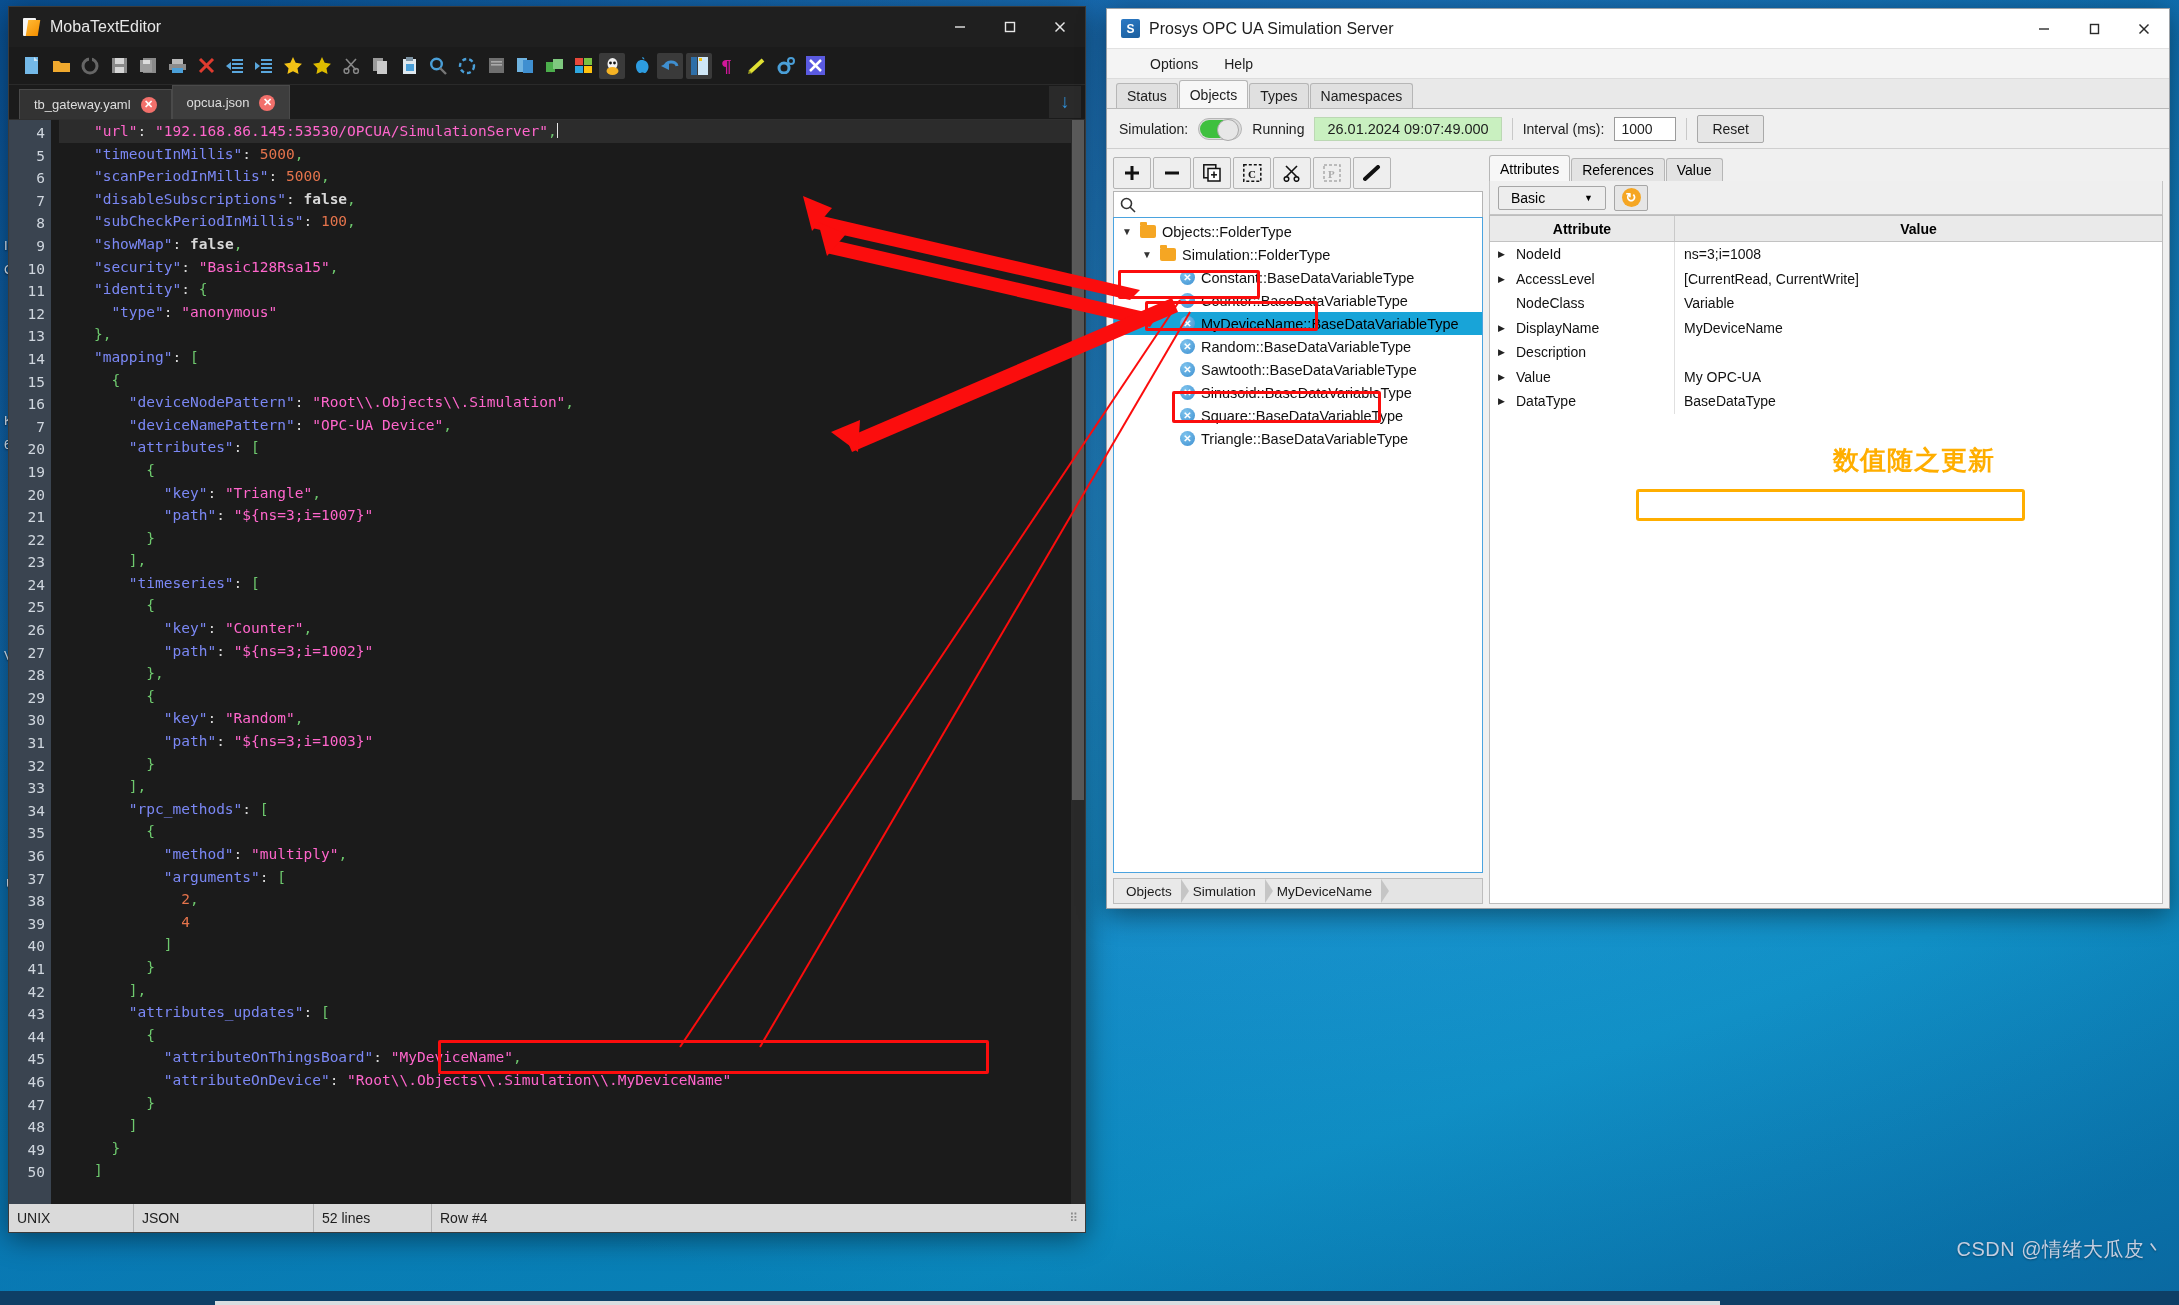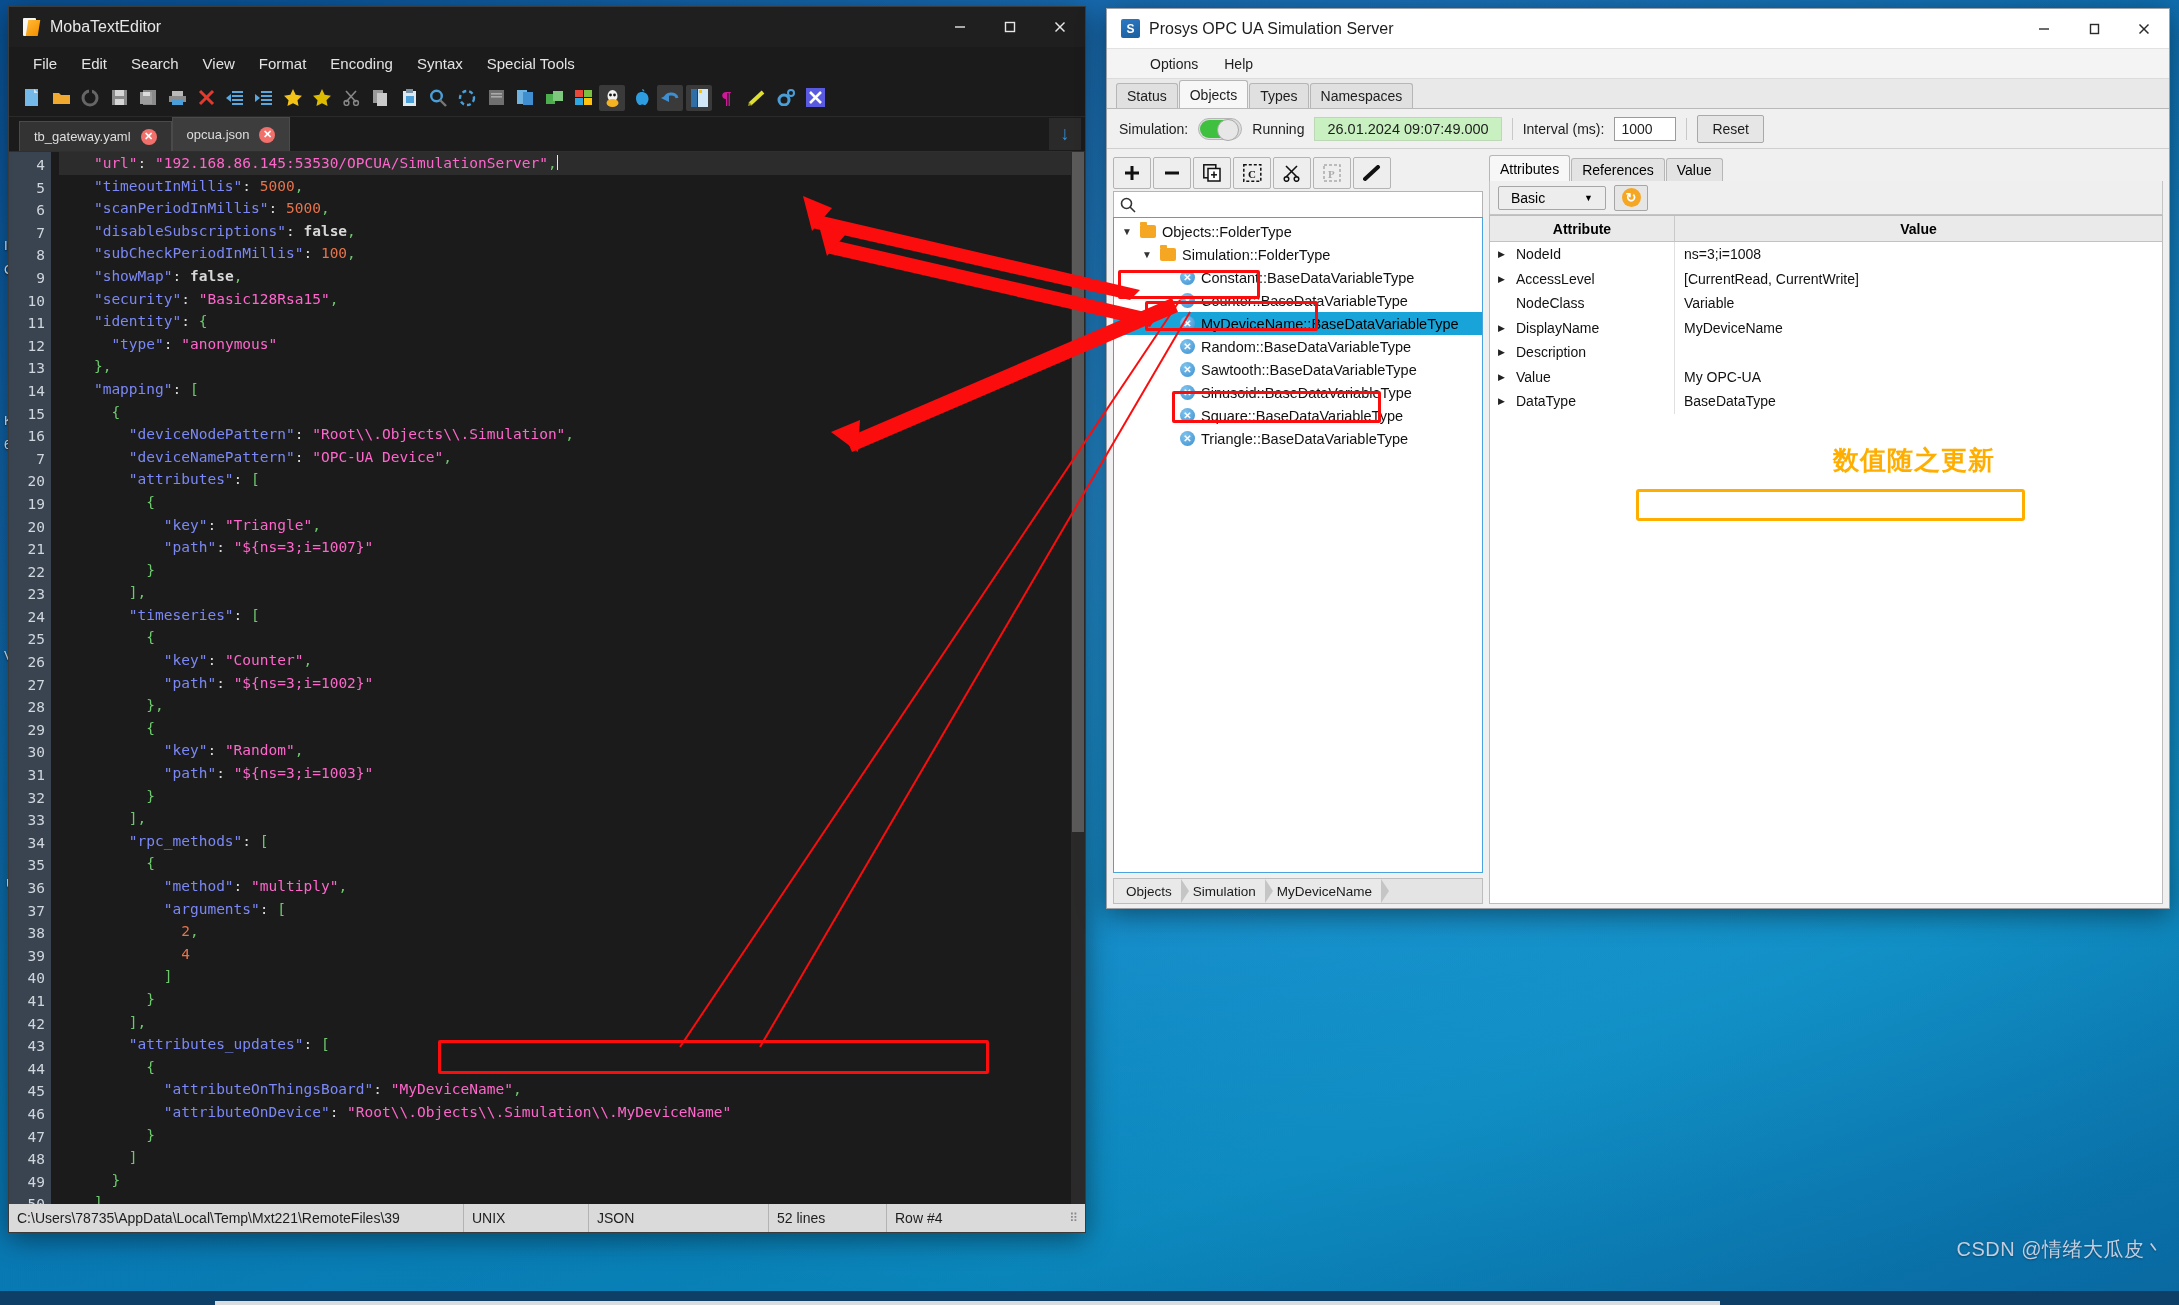--- a/index.html
+++ b/index.html
@@ -343,30 +343,20 @@
       </div>
       <div class="winbtn dark">
         <svg width="16" height="16" viewBox="0 0 16 16">
             <line x1="3.5" y1="3.5" x2="12.5" y2="12.5" stroke="#e6e6e6" stroke-width="1.5"></line>
             <line x1="12.5" y1="3.5" x2="3.5" y2="12.5" stroke="#e6e6e6" stroke-width="1.5"></line>
           </svg>
       </div>
     </div>
   </div>
 
-  <div id="moba-menu">
-    <span class="mi">File</span>
-    <span class="mi">Edit</span>
-    <span class="mi">Search</span>
-    <span class="mi">View</span>
-    <span class="mi">Format</span>
-    <span class="mi">Encoding</span>
-    <span class="mi">Syntax</span>
-    <span class="mi">Special Tools</span>
-  </div>
 
   <div id="moba-toolbar">
     <div class="tbi">
         <svg width="17" height="19">
           <rect x="1" y="1" width="13" height="17" fill="#74b9e8"></rect>
           <polygon points="10,1 14,5 10,5" fill="#cfe7f7"></polygon>
         </svg>
       </div>
     <div class="tbi">
         <svg width="19" height="16">
@@ -608,21 +598,20 @@
         <div>49</div>
         <div>50</div>
       </div>
     <div id="code"><div class="ln cur"><span class="w">    </span><span class="s">"url"</span><span class="w">: </span><span class="s">"192.168.86.145:53530/OPCUA/SimulationServer"</span><span class="p">,</span><span class="caret"></span></div><div class="ln"><span class="w">    </span><span class="k">"timeoutInMillis"</span><span class="w">: </span><span class="n">5000</span><span class="p">,</span></div><div class="ln"><span class="w">    </span><span class="k">"scanPeriodInMillis"</span><span class="w">: </span><span class="n">5000</span><span class="p">,</span></div><div class="ln"><span class="w">    </span><span class="k">"disableSubscriptions"</span><span class="w">: </span><span class="b">false</span><span class="p">,</span></div><div class="ln"><span class="w">    </span><span class="k">"subCheckPeriodInMillis"</span><span class="w">: </span><span class="n">100</span><span class="p">,</span></div><div class="ln"><span class="w">    </span><span class="k">"showMap"</span><span class="w">: </span><span class="b">false</span><span class="p">,</span></div><div class="ln"><span class="w">    </span><span class="k">"security"</span><span class="w">: </span><span class="s">"Basic128Rsa15"</span><span class="p">,</span></div><div class="ln"><span class="w">    </span><span class="k">"identity"</span><span class="w">: </span><span class="p">{</span></div><div class="ln"><span class="w">      </span><span class="k">"type"</span><span class="w">: </span><span class="s">"anonymous"</span></div><div class="ln"><span class="w">    </span><span class="p">},</span></div><div class="ln"><span class="w">    </span><span class="k">"mapping"</span><span class="w">: </span><span class="p">[</span></div><div class="ln"><span class="w">      </span><span class="p">{</span></div><div class="ln"><span class="w">        </span><span class="k">"deviceNodePattern"</span><span class="w">: </span><span class="s">"Root\\.Objects\\.Simulation"</span><span class="p">,</span></div><div class="ln"><span class="w">        </span><span class="k">"deviceNamePattern"</span><span class="w">: </span><span class="s">"OPC-UA Device"</span><span class="p">,</span></div><div class="ln"><span class="w">        </span><span class="k">"attributes"</span><span class="w">: </span><span class="p">[</span></div><div class="ln"><span class="w">          </span><span class="p">{</span></div><div class="ln"><span class="w">            </span><span class="k">"key"</span><span class="w">: </span><span class="s">"Triangle"</span><span class="p">,</span></div><div class="ln"><span class="w">            </span><span class="k">"path"</span><span class="w">: </span><span class="s">"${ns=3;i=1007}"</span></div><div class="ln"><span class="w">          </span><span class="p">}</span></div><div class="ln"><span class="w">        </span><span class="p">],</span></div><div class="ln"><span class="w">        </span><span class="k">"timeseries"</span><span class="w">: </span><span class="p">[</span></div><div class="ln"><span class="w">          </span><span class="p">{</span></div><div class="ln"><span class="w">            </span><span class="k">"key"</span><span class="w">: </span><span class="s">"Counter"</span><span class="p">,</span></div><div class="ln"><span class="w">            </span><span class="k">"path"</span><span class="w">: </span><span class="s">"${ns=3;i=1002}"</span></div><div class="ln"><span class="w">          </span><span class="p">},</span></div><div class="ln"><span class="w">          </span><span class="p">{</span></div><div class="ln"><span class="w">            </span><span class="k">"key"</span><span class="w">: </span><span class="s">"Random"</span><span class="p">,</span></div><div class="ln"><span class="w">            </span><span class="k">"path"</span><span class="w">: </span><span class="s">"${ns=3;i=1003}"</span></div><div class="ln"><span class="w">          </span><span class="p">}</span></div><div class="ln"><span class="w">        </span><span class="p">],</span></div><div class="ln"><span class="w">        </span><span class="k">"rpc_methods"</span><span class="w">: </span><span class="p">[</span></div><div class="ln"><span class="w">          </span><span class="p">{</span></div><div class="ln"><span class="w">            </span><span class="k">"method"</span><span class="w">: </span><span class="s">"multiply"</span><span class="p">,</span></div><div class="ln"><span class="w">            </span><span class="k">"arguments"</span><span class="w">: </span><span class="p">[</span></div><div class="ln"><span class="w">              </span><span class="n">2</span><span class="p">,</span></div><div class="ln"><span class="w">              </span><span class="n">4</span></div><div class="ln"><span class="w">            </span><span class="p">]</span></div><div class="ln"><span class="w">          </span><span class="p">}</span></div><div class="ln"><span class="w">        </span><span class="p">],</span></div><div class="ln"><span class="w">        </span><span class="k">"attributes_updates"</span><span class="w">: </span><span class="p">[</span></div><div class="ln"><span class="w">          </span><span class="p">{</span></div><div class="ln"><span class="w">            </span><span class="k">"attributeOnThingsBoard"</span><span class="w">: </span><span class="s">"MyDeviceName"</span><span class="p">,</span></div><div class="ln"><span class="w">            </span><span class="k">"attributeOnDevice"</span><span class="w">: </span><span class="s">"Root\\.Objects\\.Simulation\\.MyDeviceName"</span></div><div class="ln"><span class="w">          </span><span class="p">}</span></div><div class="ln"><span class="w">        </span><span class="p">]</span></div><div class="ln"><span class="w">      </span><span class="p">}</span></div><div class="ln"><span class="w">    </span><span class="p">]</span></div></div>
     <div id="vscroll">
       <div id="vthumb"></div>
     </div>
   </div>
 
   <div id="moba-status">
-    <div class="cell" style="width:455px;">C:\Users\78735\AppData\Local\Temp\Mxt221\RemoteFiles\39</div>
     <div class="cell" style="width:0;padding:0;border:none;"></div>
     <div class="cell" style="width:125px;">UNIX</div>
     <div class="cell" style="width:180px;">JSON</div>
     <div class="cell" style="width:118px;">52 lines</div>
     <div class="cell" style="border:none;">Row #4</div>
     <div class="grip">⠿</div>
   </div>
 </div>
 
 <div id="prosys">

